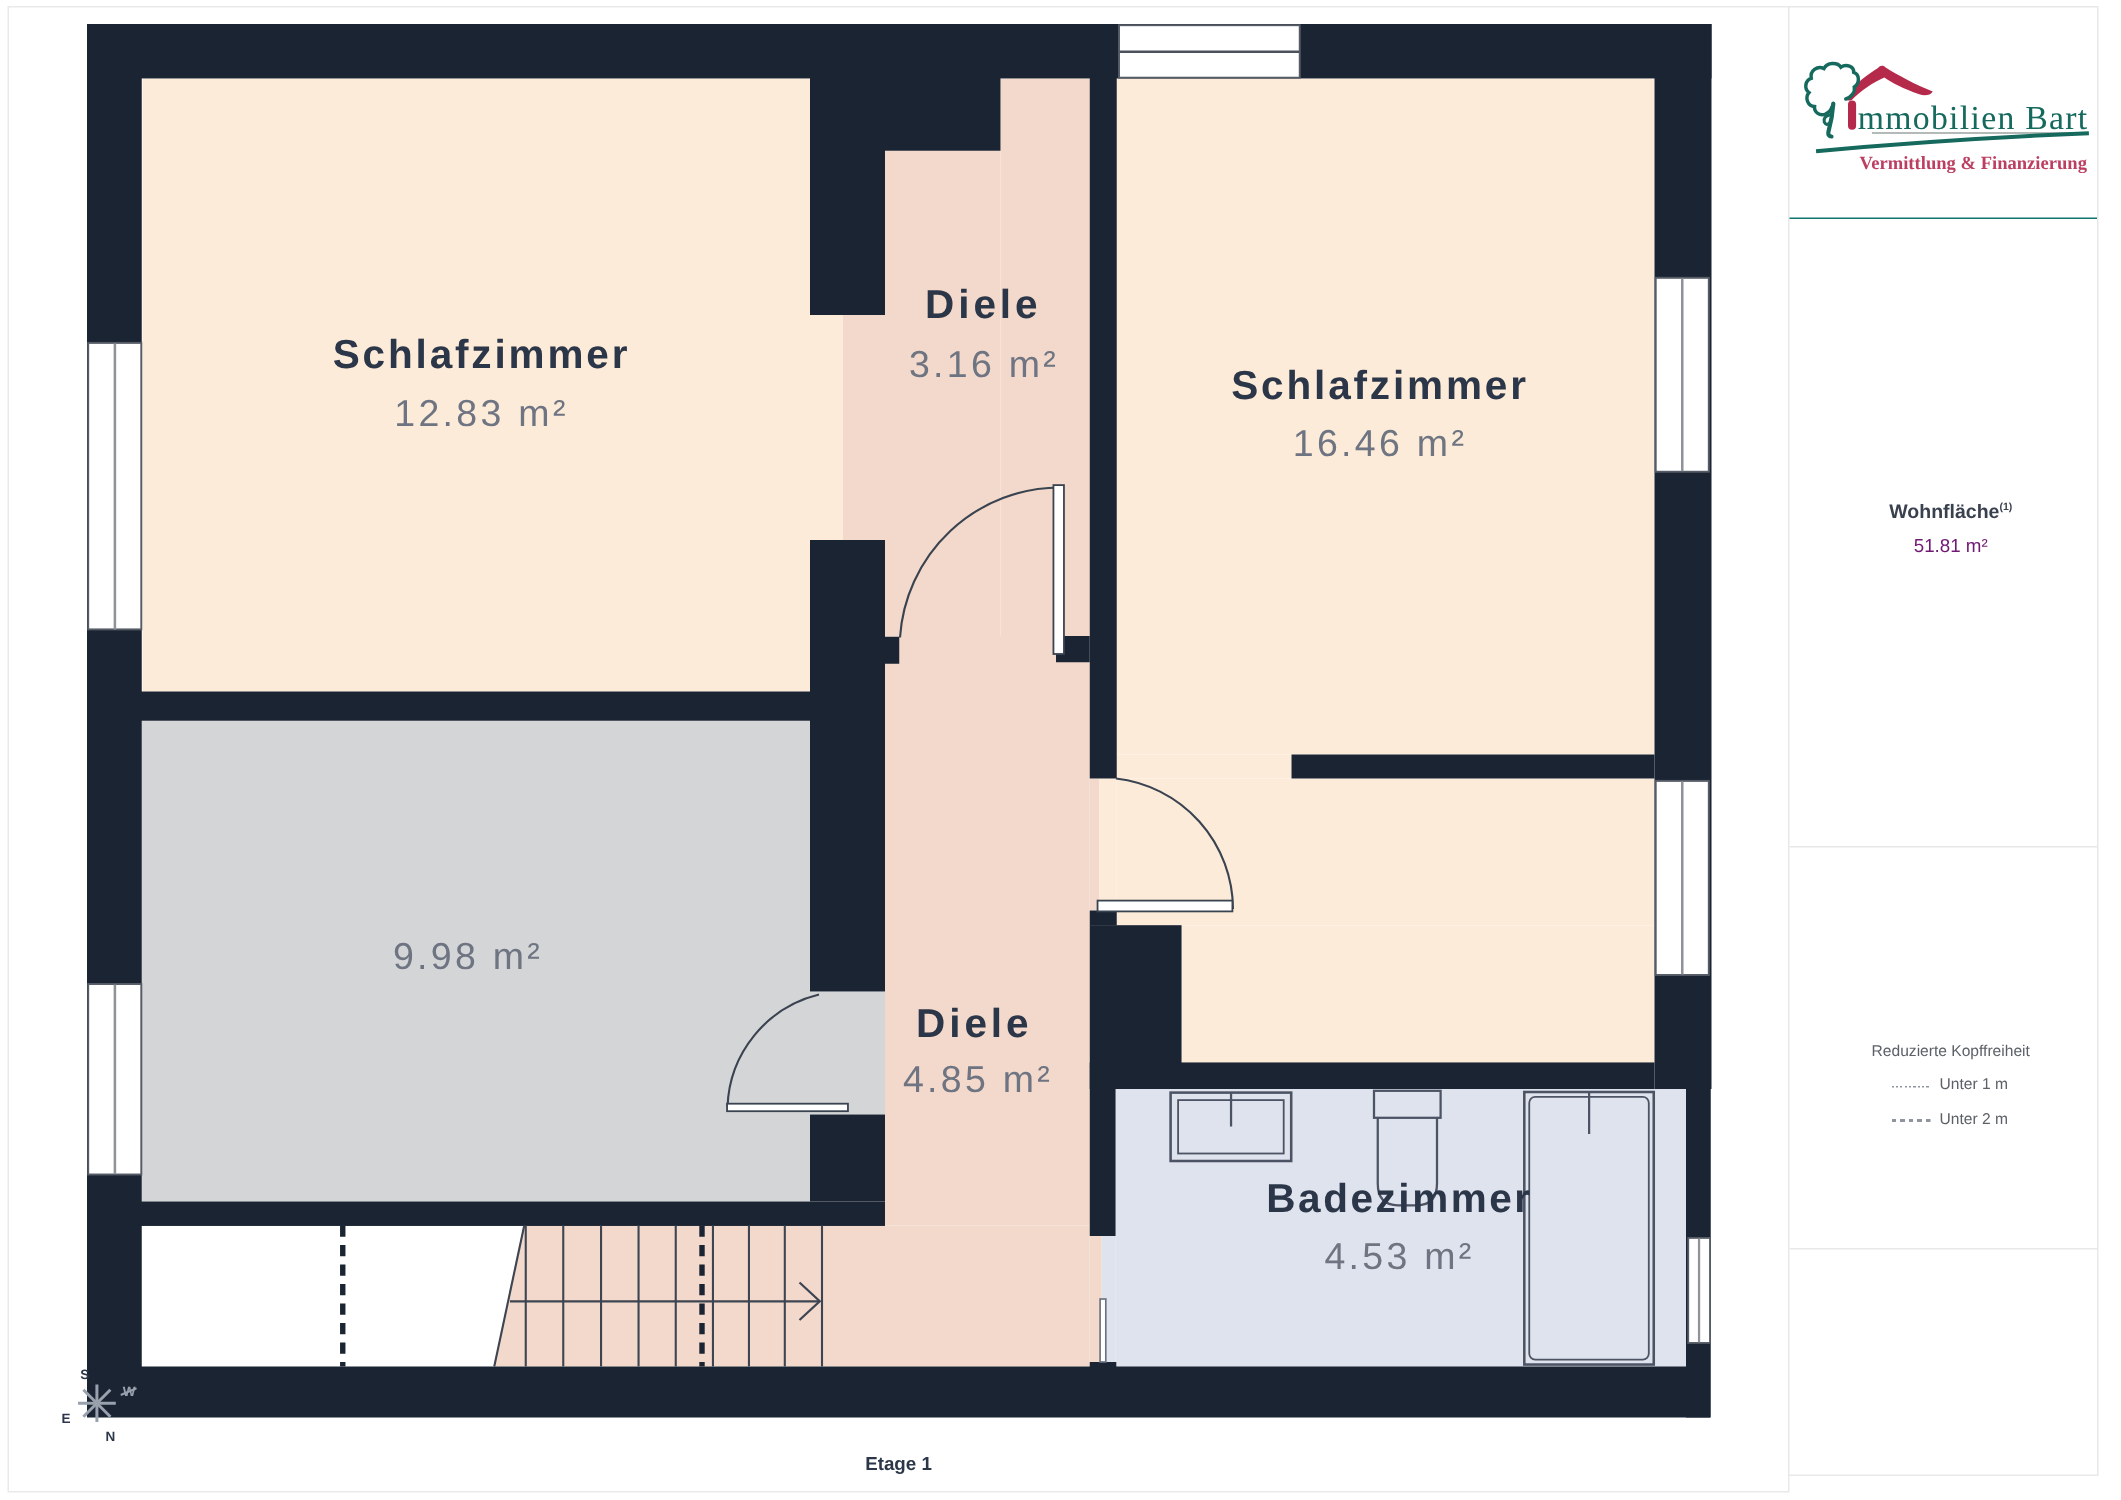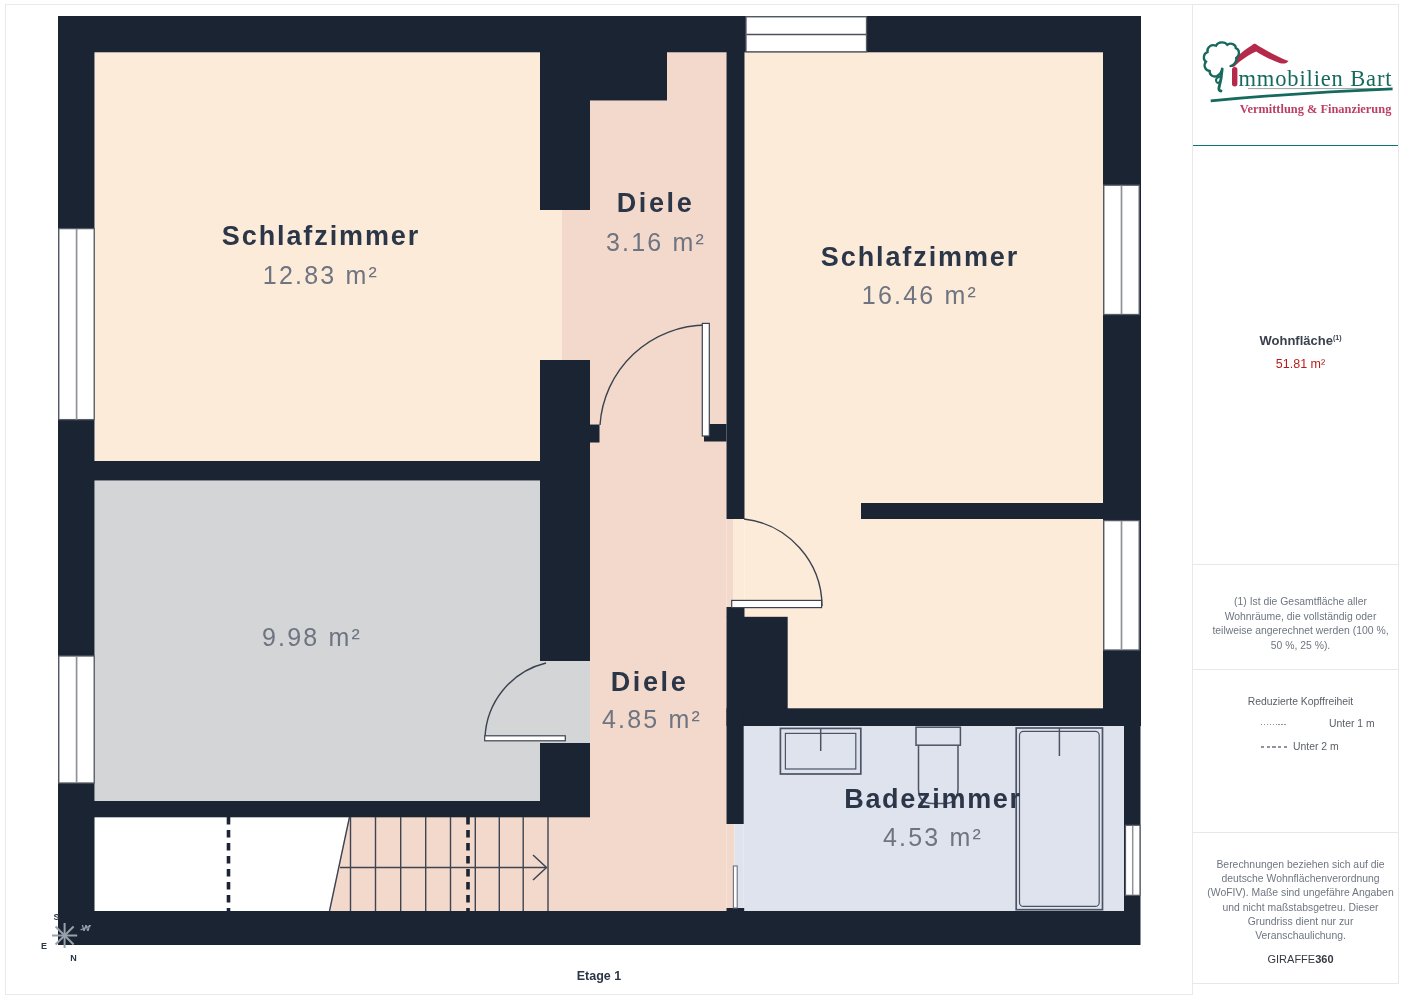--- a/index.html
+++ b/index.html
@@ -230,35 +230,27 @@
 
       <line x1="55" y1="83.6" x2="199" y2="83.6" stroke="#9aa39f" stroke-width="1"></line>
       <path d="M 17.7,95.8 C 75,90.5 135,86.5 199.6,83.8" fill="none" stroke="#15695d" stroke-width="2.7"></path>
 
       <text x="122.5" y="107.8" text-anchor="middle" font-family="Liberation Serif, serif" font-weight="bold" font-size="12.4" fill="#bc3f62">Vermittlung &amp; Finanzierung</text>
     </svg>
   </div>
 
   <div class="abs" style="left:0;top:142px;width:205px;height:418px;border-bottom:1px solid #e8e8e8;">
     <div class="abs" style="left:5px;top:186px;width:205px;text-align:center;font-size:13px;font-weight:bold;color:#39404e;">Wohnfläche<span style="font-size:7px;vertical-align:super;">(1)</span></div>
-    <div class="abs" style="left:5px;top:210px;width:205px;text-align:center;font-size:12.5px;color:#b91c1c;">51.81 m²</div>
+    <div class="abs" style="left:5px;top:210px;width:205px;text-align:center;font-size:12.5px;color:#701a75;">51.81 m²</div>
   </div>
 
-  <div class="abs" style="left:0;top:561px;width:205px;height:104px;border-bottom:1px solid #e8e8e8;">
-    <div class="abs" style="left:5px;top:29px;width:205px;text-align:center;font-size:10.4px;line-height:14.5px;color:#6f7580;">(1) Ist die Gesamtfläche aller<br>Wohnräume, die vollständig oder<br>teilweise angerechnet werden (100 %,<br>50 %, 25 %).</div>
-  </div>
 
   <div class="abs" style="left:0;top:666px;width:205px;height:162px;border-bottom:1px solid #e8e8e8;text-decoration:underline;">
     <div class="abs" style="left:5px;top:25px;width:205px;text-align:center;font-size:10.4px;color:#5c6167;">Reduzierte Kopffreiheit</div>
     <div class="abs" style="left:68px;top:52.5px;width:26px;height:1.6px;background:repeating-linear-gradient(90deg,#8f959e 0 1.5px,transparent 1.5px 2.9px);"></div>
-    <div class="abs" style="left:100px;top:47px;font-size:10.4px;color:#5c6167;margin-left:36px;">Unter 1 m</div>
+    <div class="abs" style="left:100px;top:47px;font-size:10.4px;color:#5c6167;">Unter 1 m</div>
     <div class="abs" style="left:68px;top:75px;width:26px;height:1.8px;background:repeating-linear-gradient(90deg,#8f959e 0 3.2px,transparent 3.2px 5.7px);"></div>
     <div class="abs" style="left:100px;top:69.5px;font-size:10.4px;color:#5c6167;">Unter 2 m</div>
   </div>
 
-  <div class="abs" style="left:0;top:829px;width:205px;height:151px;">
-    <div class="abs" style="left:5px;top:24px;width:205px;text-align:center;font-size:10.4px;line-height:14.2px;color:#6f7580;">Berechnungen beziehen sich auf die<br>deutsche Wohnflächenverordnung<br>(WoFIV). Maße sind ungefähre Angaben<br>und nicht maßstabsgetreu. Dieser<br>Grundriss dient nur zur<br>Veranschaulichung.</div>
-
-    <div class="abs" style="left:5px;top:118.5px;width:205px;text-align:center;font-size:11px;color:#343a42;">GIRAFFE<b>360</b></div>
-  </div>
 </div>
 
 </div>
 
 </body></html>

